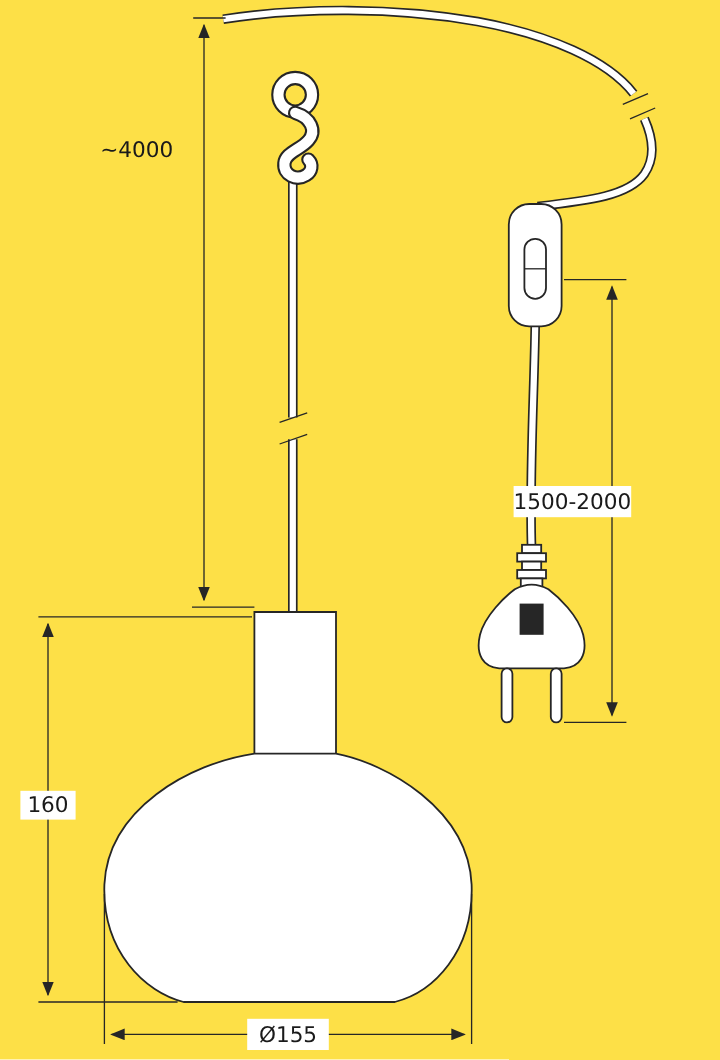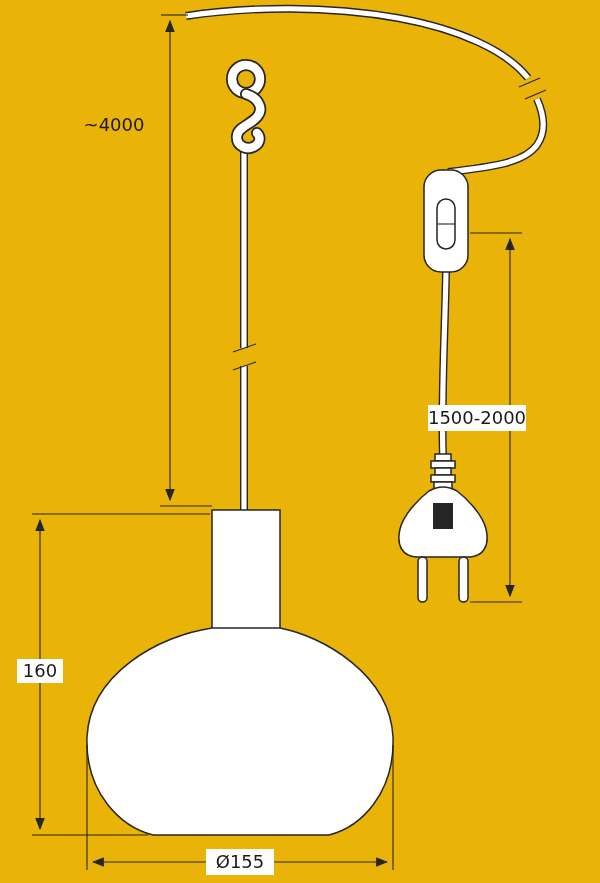--- a/index.html
+++ b/index.html
@@ -5,21 +5,21 @@
   html, body {
     margin: 0;
     padding: 0;
     background: #ffffff;
     font-family: "DejaVu Sans", sans-serif;
   }
   .stage {
     position: relative;
     width: 600px;
     height: 883px;
-    background: #eab308;
+    background: #fde047;
     overflow: hidden;
   }
   svg { display: block; }
   .outline { fill: #ffffff; stroke: #262626; stroke-width: 1.5; }
   .thin    { fill: none;    stroke: #262626; stroke-width: 1.1; }
   .tube-b  { fill: none; stroke: #262626; stroke-width: 8;   stroke-linecap: butt; }
   .tube-w  { fill: none; stroke: #ffffff; stroke-width: 5.2; stroke-linecap: butt; }
   .hook-b  { fill: none; stroke: #262626; stroke-width: 12;  stroke-linecap: round; }
   .hook-w  { fill: none; stroke: #ffffff; stroke-width: 8.5; stroke-linecap: round; }
   .dim-text {

